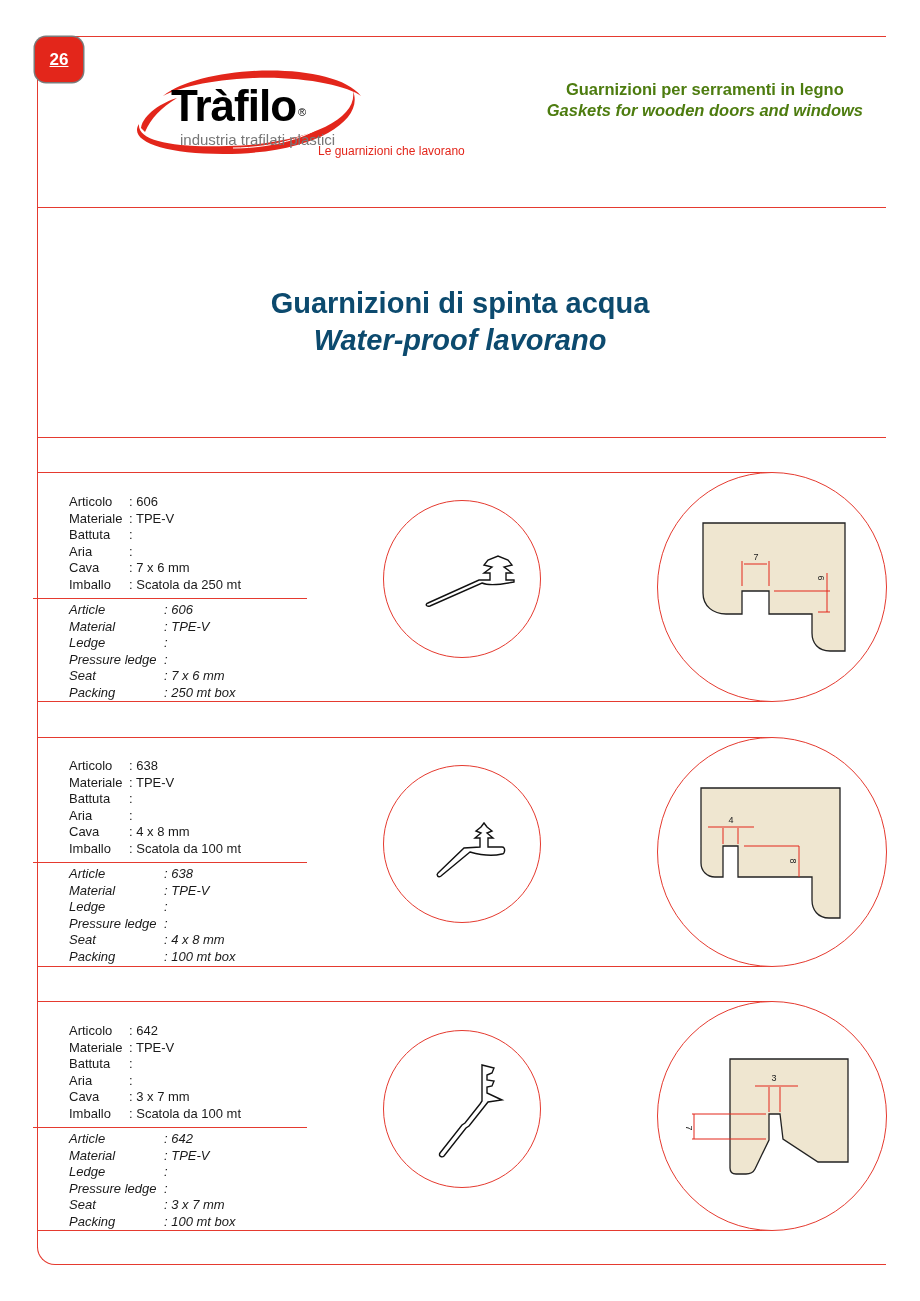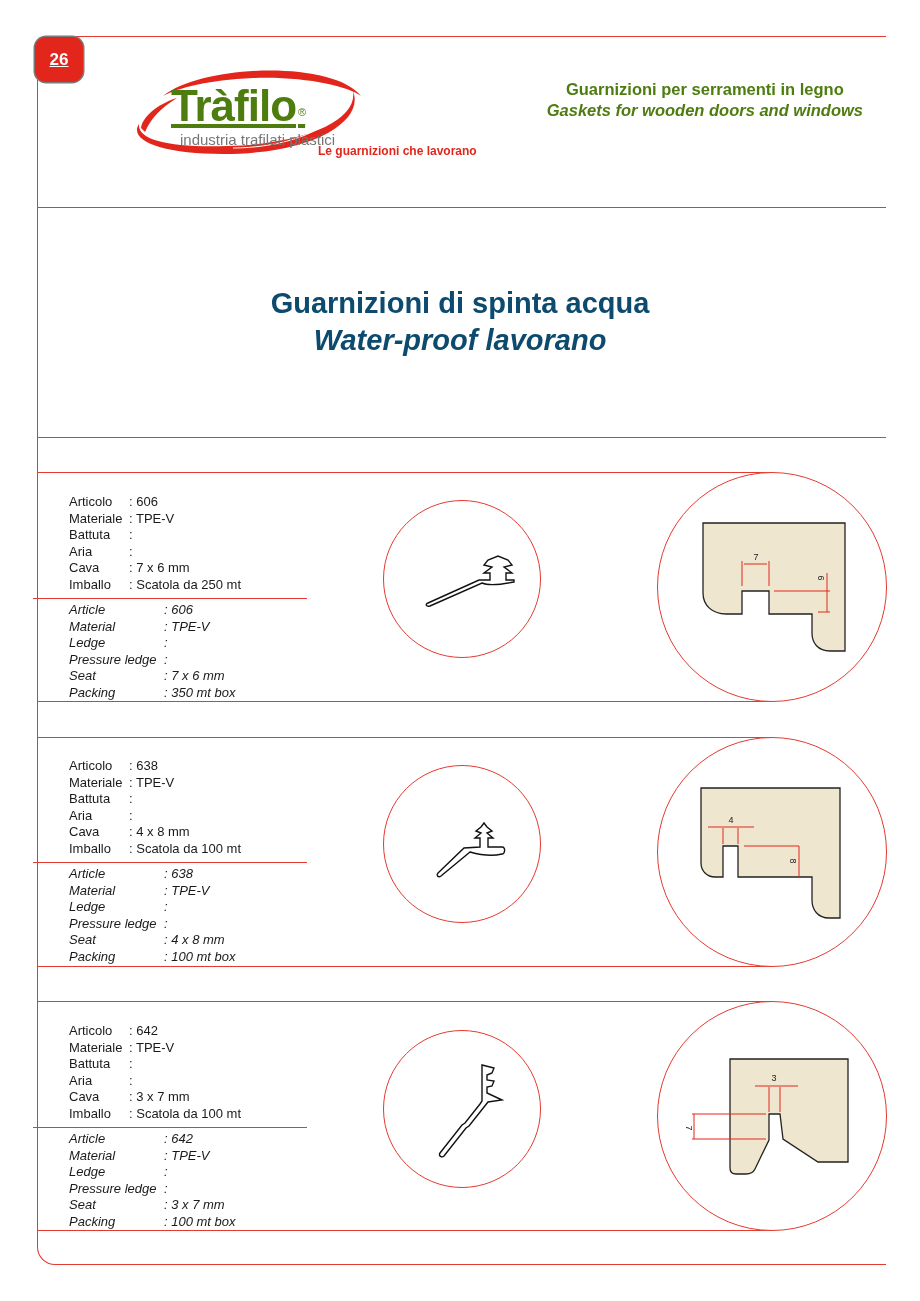--- a/index.html
+++ b/index.html
@@ -3,21 +3,21 @@
 <meta charset="utf-8">
 <style>
   html, body { margin: 0; padding: 0; background: #ffffff; }
   body { width: 920px; height: 1301px; position: relative; overflow: hidden; font-family: "Liberation Sans", sans-serif; }
   .abs { position: absolute; }
   .hline { position: absolute; height: 0; border-top: 1.5px solid #e53a2f; }
   .vline { position: absolute; width: 0; border-left: 1.5px solid #e53a2f; }
   .badge { position: absolute; left: 35px; top: 37px; width: 48px; height: 45px; background: #e3261b; border-radius: 11px; box-shadow: 0 0 0 1.5px #7a7a7a; color: #fff; font-weight: bold; font-size: 17px; display: flex; align-items: center; justify-content: center; text-decoration: underline; }
   .header-right { position: absolute; right: 57px; top: 79px; text-align: center; color: #4d7c0f; font-weight: bold; font-size: 16.5px; line-height: 21px; }
   .header-right .en { font-style: italic; }
-  .tagline { position: absolute; left: 318px; top: 144px; color: #e3261b; font-weight: bold; font-size: 12px; }
+  .tagline { position: absolute; left: 318px; top: 144px; color: #e3261b; font-weight: normal; font-size: 12px; }
   .logo { position: absolute; left: 133px; top: 66px; width: 230px; height: 100px; }
   .title { position: absolute; left: 0; width: 920px; top: 285px; text-align: center; color: #0c4a6e; font-weight: bold; font-size: 29px; line-height: 37px; }
   .title .en { font-style: italic; }
   .spec { position: absolute; left: 69px; font-size: 13px; line-height: 16.5px; color: #1a1a1a; margin-top: 12px; }
   .spec .row { display: flex; height: 16.5px; }
   .spec .it-lbl { width: 60px; }
   .spec .en-lbl { width: 95px; font-style: italic; }
   .spec .en-val { font-style: italic; }
   .spec .sep { position: absolute; left: -36px; width: 274px; border-top: 1.5px solid #e53a2f; }
   .circle { position: absolute; border: 1.5px solid #e53a2f; border-radius: 50%; box-sizing: border-box; background: #fff; }
@@ -43,21 +43,21 @@
 
 <div class="badge">26</div>
 
 <div class="logo">
   <svg width="230" height="100" viewBox="0 0 230 100">
     <path d="M 30 30 C 70 -2, 200 -6, 228 30 C 215 20, 170 10, 120 12 C 75 14, 45 22, 30 30 Z" fill="#e3261b"></path>
     <path d="M 220 25 C 232 55, 180 88, 90 88 C 30 88, -5 75, 6 58 C 4 75, 40 82, 95 80 C 170 78, 225 55, 220 25 Z" fill="#e3261b"></path>
     <path d="M 8 62 C 10 48, 30 36, 44 32 C 28 42, 18 52, 12 66 Z" fill="#e3261b"></path>
     <path d="M 200 48 C 188 70, 140 82, 100 82" stroke="#ffffff" stroke-width="1" fill="none"></path>
   </svg>
-  <div class="abs" style="left:38px; top:16px; font-size:44px; font-weight:bold; color:#4d7c0f; letter-spacing:-1px; line-height:48px;text-decoration:underline;">
+  <div class="abs" style="left:38px; top:16px; font-size:44px; font-weight:bold; color:#000000; letter-spacing:-1px; line-height:48px;">
     <span>Tràfilo</span><span style="font-size:11px; vertical-align:top; font-weight:normal; position:relative; top:6px; left:2px;">®</span>
   </div>
   <div class="abs" style="left:47px; top:65px; font-size:15px; color:#777777;">industria trafilati plastici</div>
 </div>
 
 <div class="tagline">Le guarnizioni che lavorano</div>
 
 <div class="header-right">
   <div>Guarnizioni per serramenti in legno</div>
   <div class="en">Gaskets for wooden doors and windows</div>
@@ -110,21 +110,21 @@
   <div class="row">
       <span class="en-lbl">Pressure ledge</span>
       <span class="en-val">:</span>
     </div>
   <div class="row">
       <span class="en-lbl">Seat</span>
       <span class="en-val">: 7 x 6 mm</span>
     </div>
   <div class="row">
       <span class="en-lbl">Packing</span>
-      <span class="en-val">: 350 mt box</span>
+      <span class="en-val">: 250 mt box</span>
     </div>
 </div>
 
 <div class="circle" style="left:383px; top:500px; width:158px; height:158px;">
   <svg width="158" height="158" viewBox="0 0 158 158">
     <path d="M 44 102 L 95 79 L 106 79 L 106 72 L 100 72 L 108 66 L 100 64 L 104 59 L 114 55 L 124 59 L 128 64 L 120 66 L 128 72 L 122 72 L 122 79 L 130 79 L 130 81 C 120 83, 105 85, 98 82 L 46 105 C 42 106, 41 103, 44 102 Z" fill="none" stroke="#111" stroke-width="1.4"></path>
   </svg>
 </div>
 
 <div class="circle" style="left:657px; top:472px; width:230px; height:230px;">

